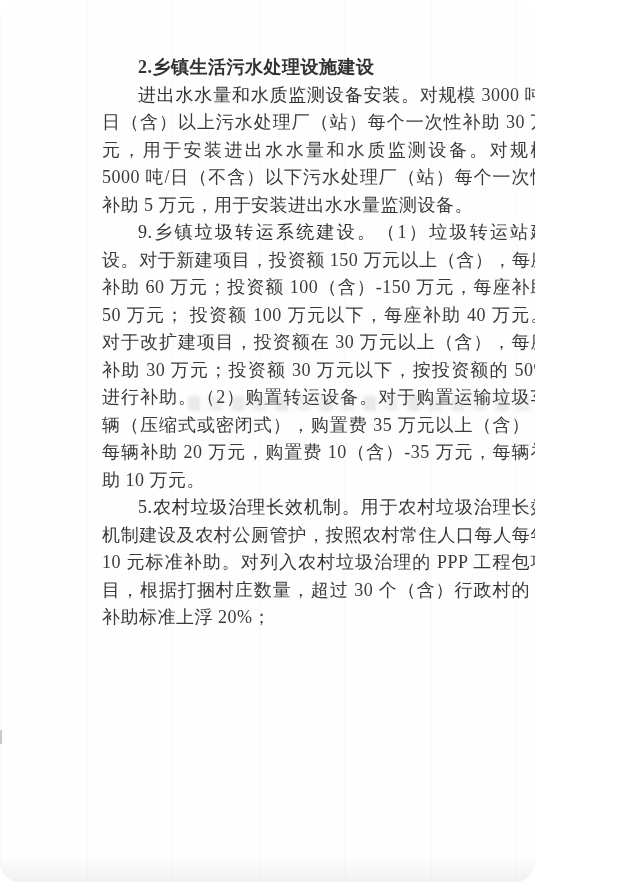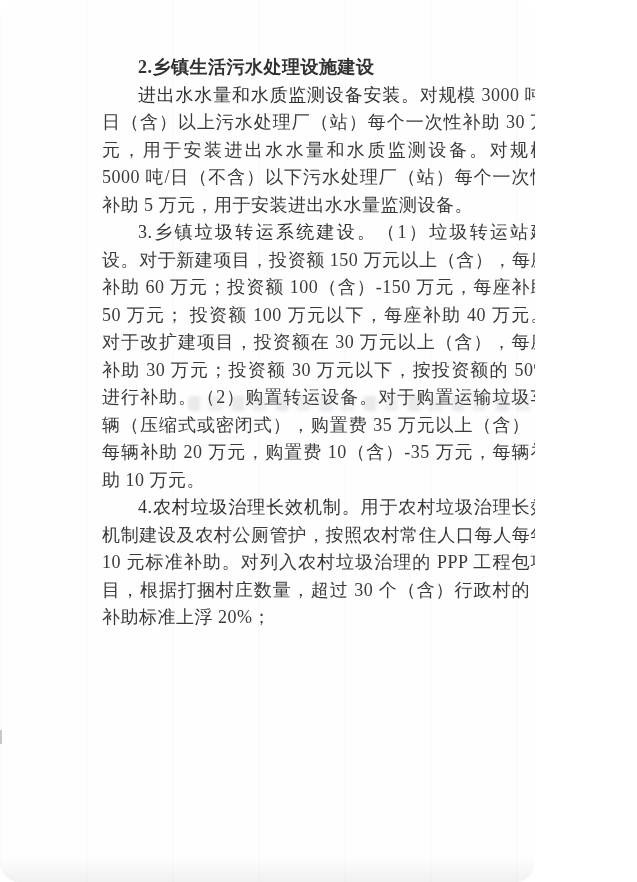--- a/index.html
+++ b/index.html
@@ -101,23 +101,23 @@
 
   <div class="scan-edge-right"></div>
 
   <div class="content">
 
     <p class="para heading"><span class="lead">2.乡镇生活污水处理设施建设</span></p>
 
     <p class="para"><span class="lead">进出水水量和水质监测设备安装。</span><span class="rest">对规模 3000 吨/日（含）以上污水处理厂（站）每个一次性补助 30 万元，用于安装进出水水量和水质监测设备。对规模 5000 吨/日（不含）以下污水处理厂（站）每个一次性补助 5 万元，用于安装进出水水量监测设备。</span></p>
 
 
-    <p class="para"><span class="lead">3.乡镇垃圾转运系统建设。</span><span class="rest">（1）垃圾转运站建设。对于新建项目，投资额 150 万元以上（含），每座补助 60 万元；投资额 100（含）-150 万元，每座补助 50 万元； 投资额 100 万元以下，每座补助 40 万元。对于改扩建项目，投资额在 30 万元以上（含），每座补助 30 万元；投资额 30 万元以下，按投资额的 50%进行补助。（2）购置转运设备。对于购置运输垃圾车辆（压缩式或密闭式），购置费 35 万元以上（含），每辆补助 20 万元，购置费 10（含）-35 万元，每辆补助 10 万元。</span></p>
+    <p class="para"><span class="lead">9.乡镇垃圾转运系统建设。</span><span class="rest">（1）垃圾转运站建设。对于新建项目，投资额 150 万元以上（含），每座补助 60 万元；投资额 100（含）-150 万元，每座补助 50 万元； 投资额 100 万元以下，每座补助 40 万元。对于改扩建项目，投资额在 30 万元以上（含），每座补助 30 万元；投资额 30 万元以下，按投资额的 50%进行补助。（2）购置转运设备。对于购置运输垃圾车辆（压缩式或密闭式），购置费 35 万元以上（含），每辆补助 20 万元，购置费 10（含）-35 万元，每辆补助 10 万元。</span></p>
 
-    <p class="para"><span class="lead">4.农村垃圾治理长效机制。</span><span class="rest">用于农村垃圾治理长效机制建设及农村公厕管护，按照农村常住人口每人每年 10 元标准补助。对列入农村垃圾治理的 PPP 工程包项目，根据打捆村庄数量，超过 30 个（含）行政村的，补助标准上浮 20%；</span></p>
+    <p class="para"><span class="lead">5.农村垃圾治理长效机制。</span><span class="rest">用于农村垃圾治理长效机制建设及农村公厕管护，按照农村常住人口每人每年 10 元标准补助。对列入农村垃圾治理的 PPP 工程包项目，根据打捆村庄数量，超过 30 个（含）行政村的，补助标准上浮 20%；</span></p>
 
   </div>
 
   <div class="ghost-line"></div>
 
   <div class="speck s1"></div>
   <div class="speck s2"></div>
   <div class="speck s3"></div>
   <div class="speck s4"></div>
   <div class="edge-dash"></div>

